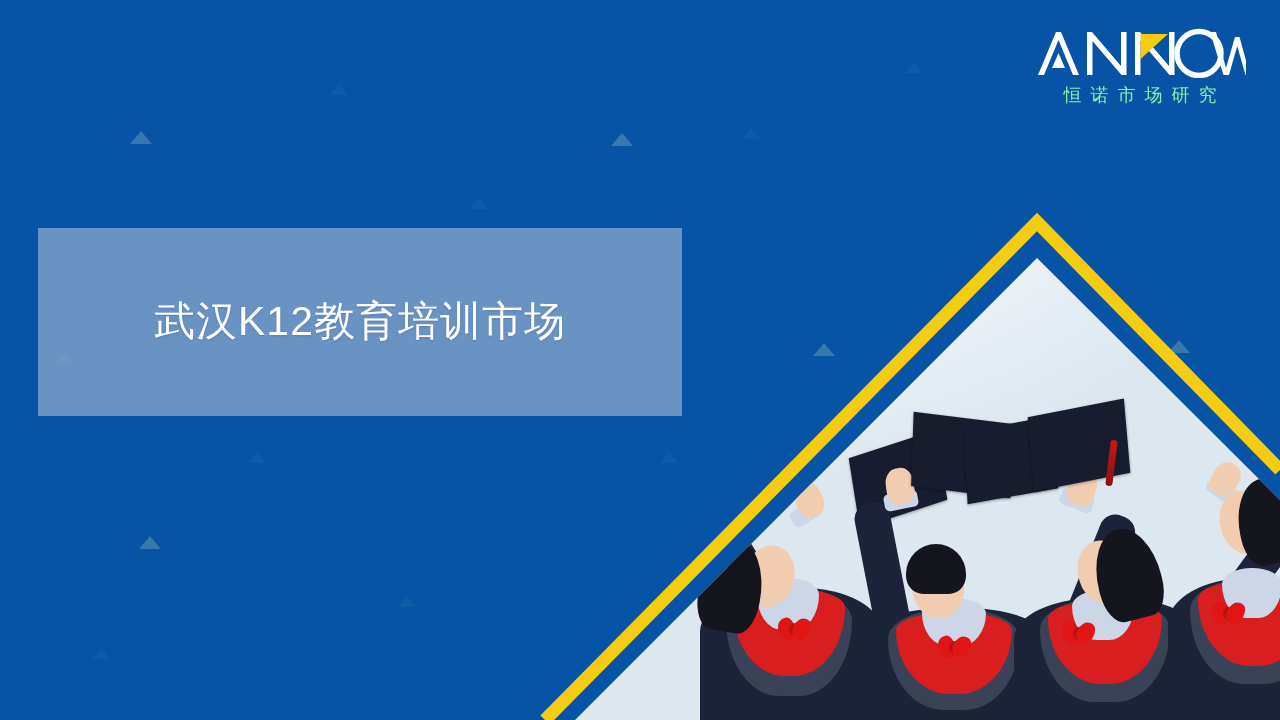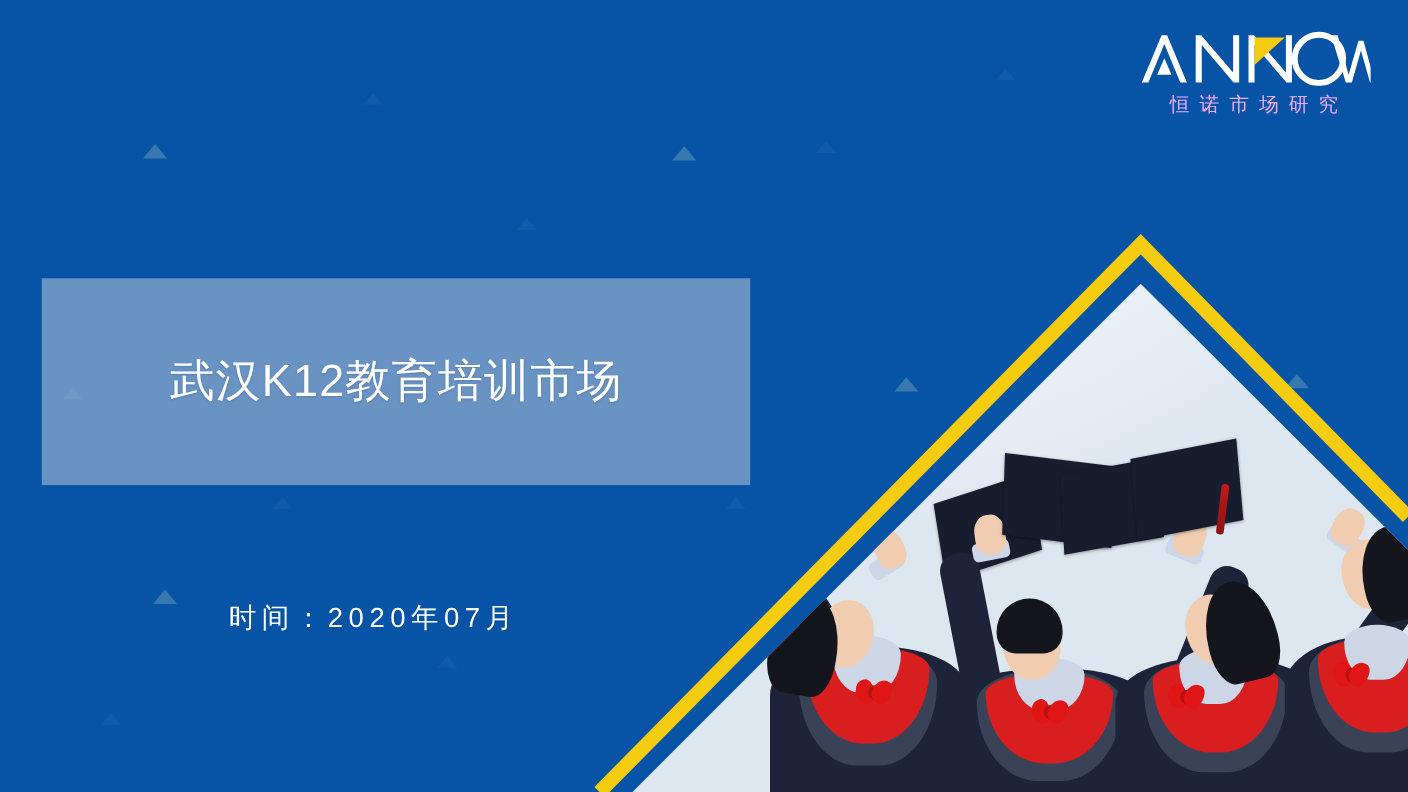--- a/index.html
+++ b/index.html
@@ -129,21 +129,20 @@
   .title-box {
     position:absolute;
     left:38px; top:228px;
     width:644px; height:188px;
     background:rgba(196,208,222,0.52);
     display:flex;
     flex-direction:column;
     align-items:center;
     justify-content:center;
     gap:20px;
-    margin-top:25px;
   }
   .title-line {
     color:#ffffff;
     font-size:41px;
     letter-spacing:1px;
     line-height:1.12;
     font-weight:400;
     white-space:nowrap;
     text-shadow:0 1px 2px rgba(20,40,70,0.18);
   }
@@ -161,21 +160,21 @@
   .logo-block {
     position:absolute;
     right:34px; top:28px;
     display:flex;
     flex-direction:column;
     align-items:center;
   }
   .logo-mark { display:block; }
   .logo-sub {
     margin-top:5px;
-    color:#f0abfc;
+    color:#86efac;
     font-size:18px;
     letter-spacing:9px;
     text-indent:9px;
     white-space:nowrap;
   }
 </style>
 </head>
 <body>
 
 <div id="slide">
@@ -267,21 +266,20 @@
   </div>
 
   <svg class="chevron" width="1280" height="720" viewBox="0 0 1280 720">
     <polyline points="545,720 1037,222 1280,470" fill="none" stroke="#f5cc10" stroke-width="13" stroke-linejoin="miter" stroke-linecap="butt"></polyline>
   </svg>
 
   <div class="title-box">
     <div class="title-line">武汉K12教育培训市场</div>
   </div>
 
-  <div class="date-text">时间：2020年07月</div>
 
   <div class="logo-block">
     <svg class="logo-mark" width="212" height="50" viewBox="0 0 212 50">
 
       <path d="M4 47 L22 4 L27 4 L45 47 L39 47 L24.5 12 L10 47 Z" fill="#ffffff"></path>
       <path d="M18 40 L24.5 25 L31 40 Z" fill="#ffffff"></path>
 
       <path d="M53 47 L53 4 L58 4 L87 38 L87 4 L92.5 4 L92.5 47 L87.5 47 L58.5 13 L58.5 47 Z" fill="#ffffff"></path>
 
       <path d="M101 47 L101 4 L106 4 L135 38 L135 4 L140.5 4 L140.5 47 L135.5 47 L106.5 13 L106.5 47 Z" fill="#ffffff"></path>

